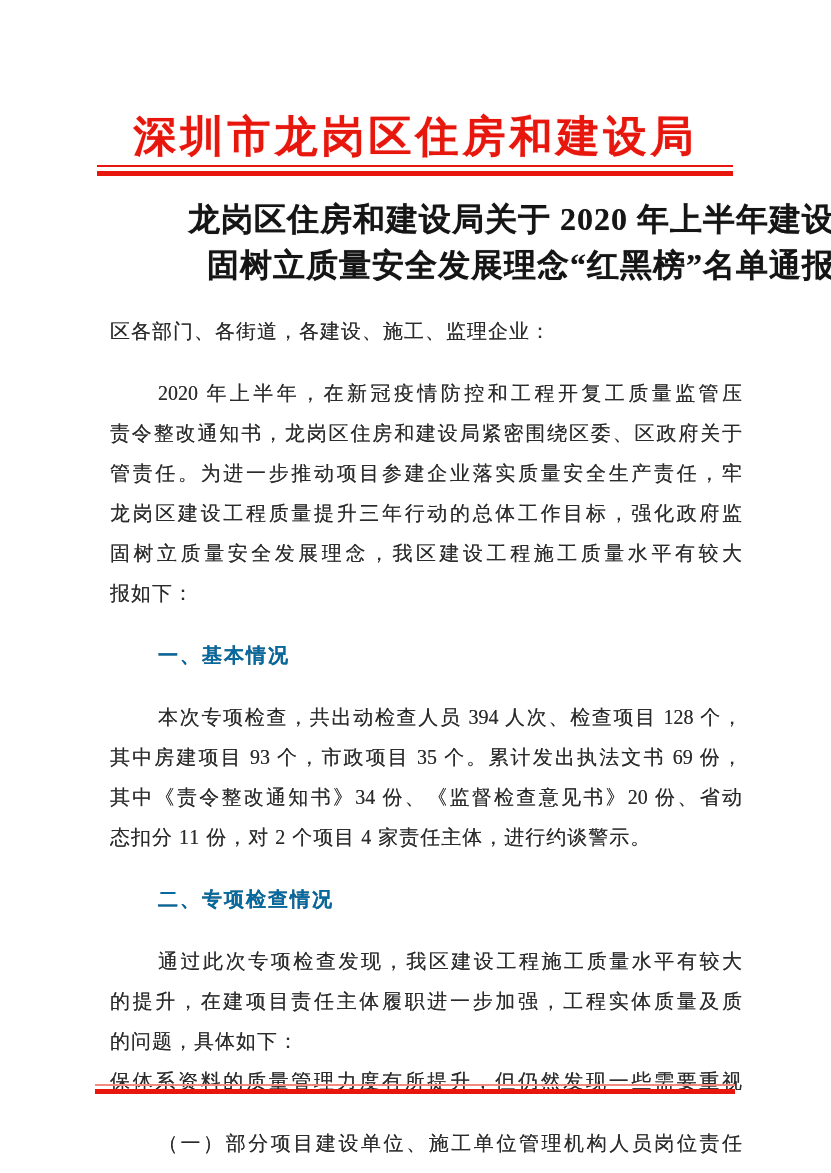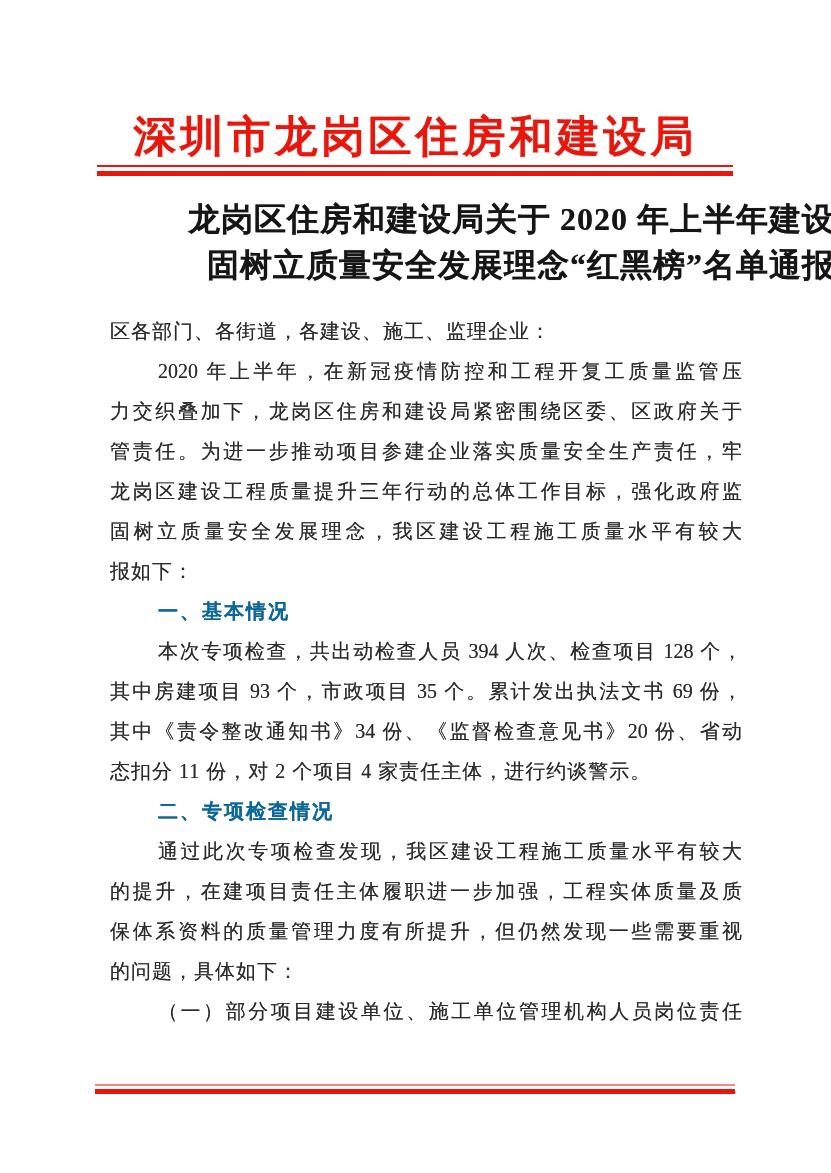--- a/index.html
+++ b/index.html
@@ -62,21 +62,21 @@
     text-align:left;
     letter-spacing:1px;
     white-space:normal;
     overflow:hidden;
   }
   .jf{
     text-align:justify;
     text-align-last:justify;
     letter-spacing:0;
   }
-  .ind{padding-left:48px;}
+  .ind{padding-left:48px;margin-top:22px;}
   .jf.ind{text-indent:0;}
   .hd{
     font-family:"Liberation Sans","DejaVu Sans",sans-serif;
     font-weight:700;
     color:#0369a1;
     letter-spacing:2px;
     text-align:left;
     text-align-last:left;
   }
 
@@ -101,35 +101,35 @@
   </div>
 
   <div class="doc-title">
     <div>龙岗区住房和建设局关于 2020 年上半年建设</div>
     <div>固树立质量安全发展理念“红黑榜”名单通报</div>
   </div>
 
   <div class="body-block">
     <div class="ln">区各部门、各街道，各建设、施工、监理企业：</div>
     <div class="ln jf ind">2020 年上半年，在新冠疫情防控和工程开复工质量监管压</div>
-    <div class="ln jf">力交织叠加下，龙岗区住房和建设局紧密围绕区委、区政府关于</div>
+    <div class="ln jf">责令整改通知书，龙岗区住房和建设局紧密围绕区委、区政府关于</div>
     <div class="ln jf">管责任。为进一步推动项目参建企业落实质量安全生产责任，牢</div>
     <div class="ln jf">龙岗区建设工程质量提升三年行动的总体工作目标，强化政府监</div>
     <div class="ln jf">固树立质量安全发展理念，我区建设工程施工质量水平有较大</div>
     <div class="ln">报如下：</div>
     <div class="ln hd ind">一、基本情况</div>
     <div class="ln jf ind">本次专项检查，共出动检查人员 394 人次、检查项目 128 个，</div>
     <div class="ln jf">其中房建项目 93 个，市政项目 35 个。累计发出执法文书 69 份，</div>
     <div class="ln jf">其中《责令整改通知书》34 份、《监督检查意见书》20 份、省动</div>
     <div class="ln">态扣分 11 份，对 2 个项目 4 家责任主体，进行约谈警示。</div>
     <div class="ln hd ind">二、专项检查情况</div>
     <div class="ln jf ind">通过此次专项检查发现，我区建设工程施工质量水平有较大</div>
     <div class="ln jf">的提升，在建项目责任主体履职进一步加强，工程实体质量及质</div>
+    <div class="ln">的问题，具体如下：</div>
     <div class="ln jf">保体系资料的质量管理力度有所提升，但仍然发现一些需要重视</div>
-    <div class="ln">的问题，具体如下：</div>
     <div class="ln jf ind">（一）部分项目建设单位、施工单位管理机构人员岗位责任</div>
   </div>
 
   <div class="rule-bottom">
     <div class="thin"></div>
     <div class="thick"></div>
   </div>
 
 </div>
 

